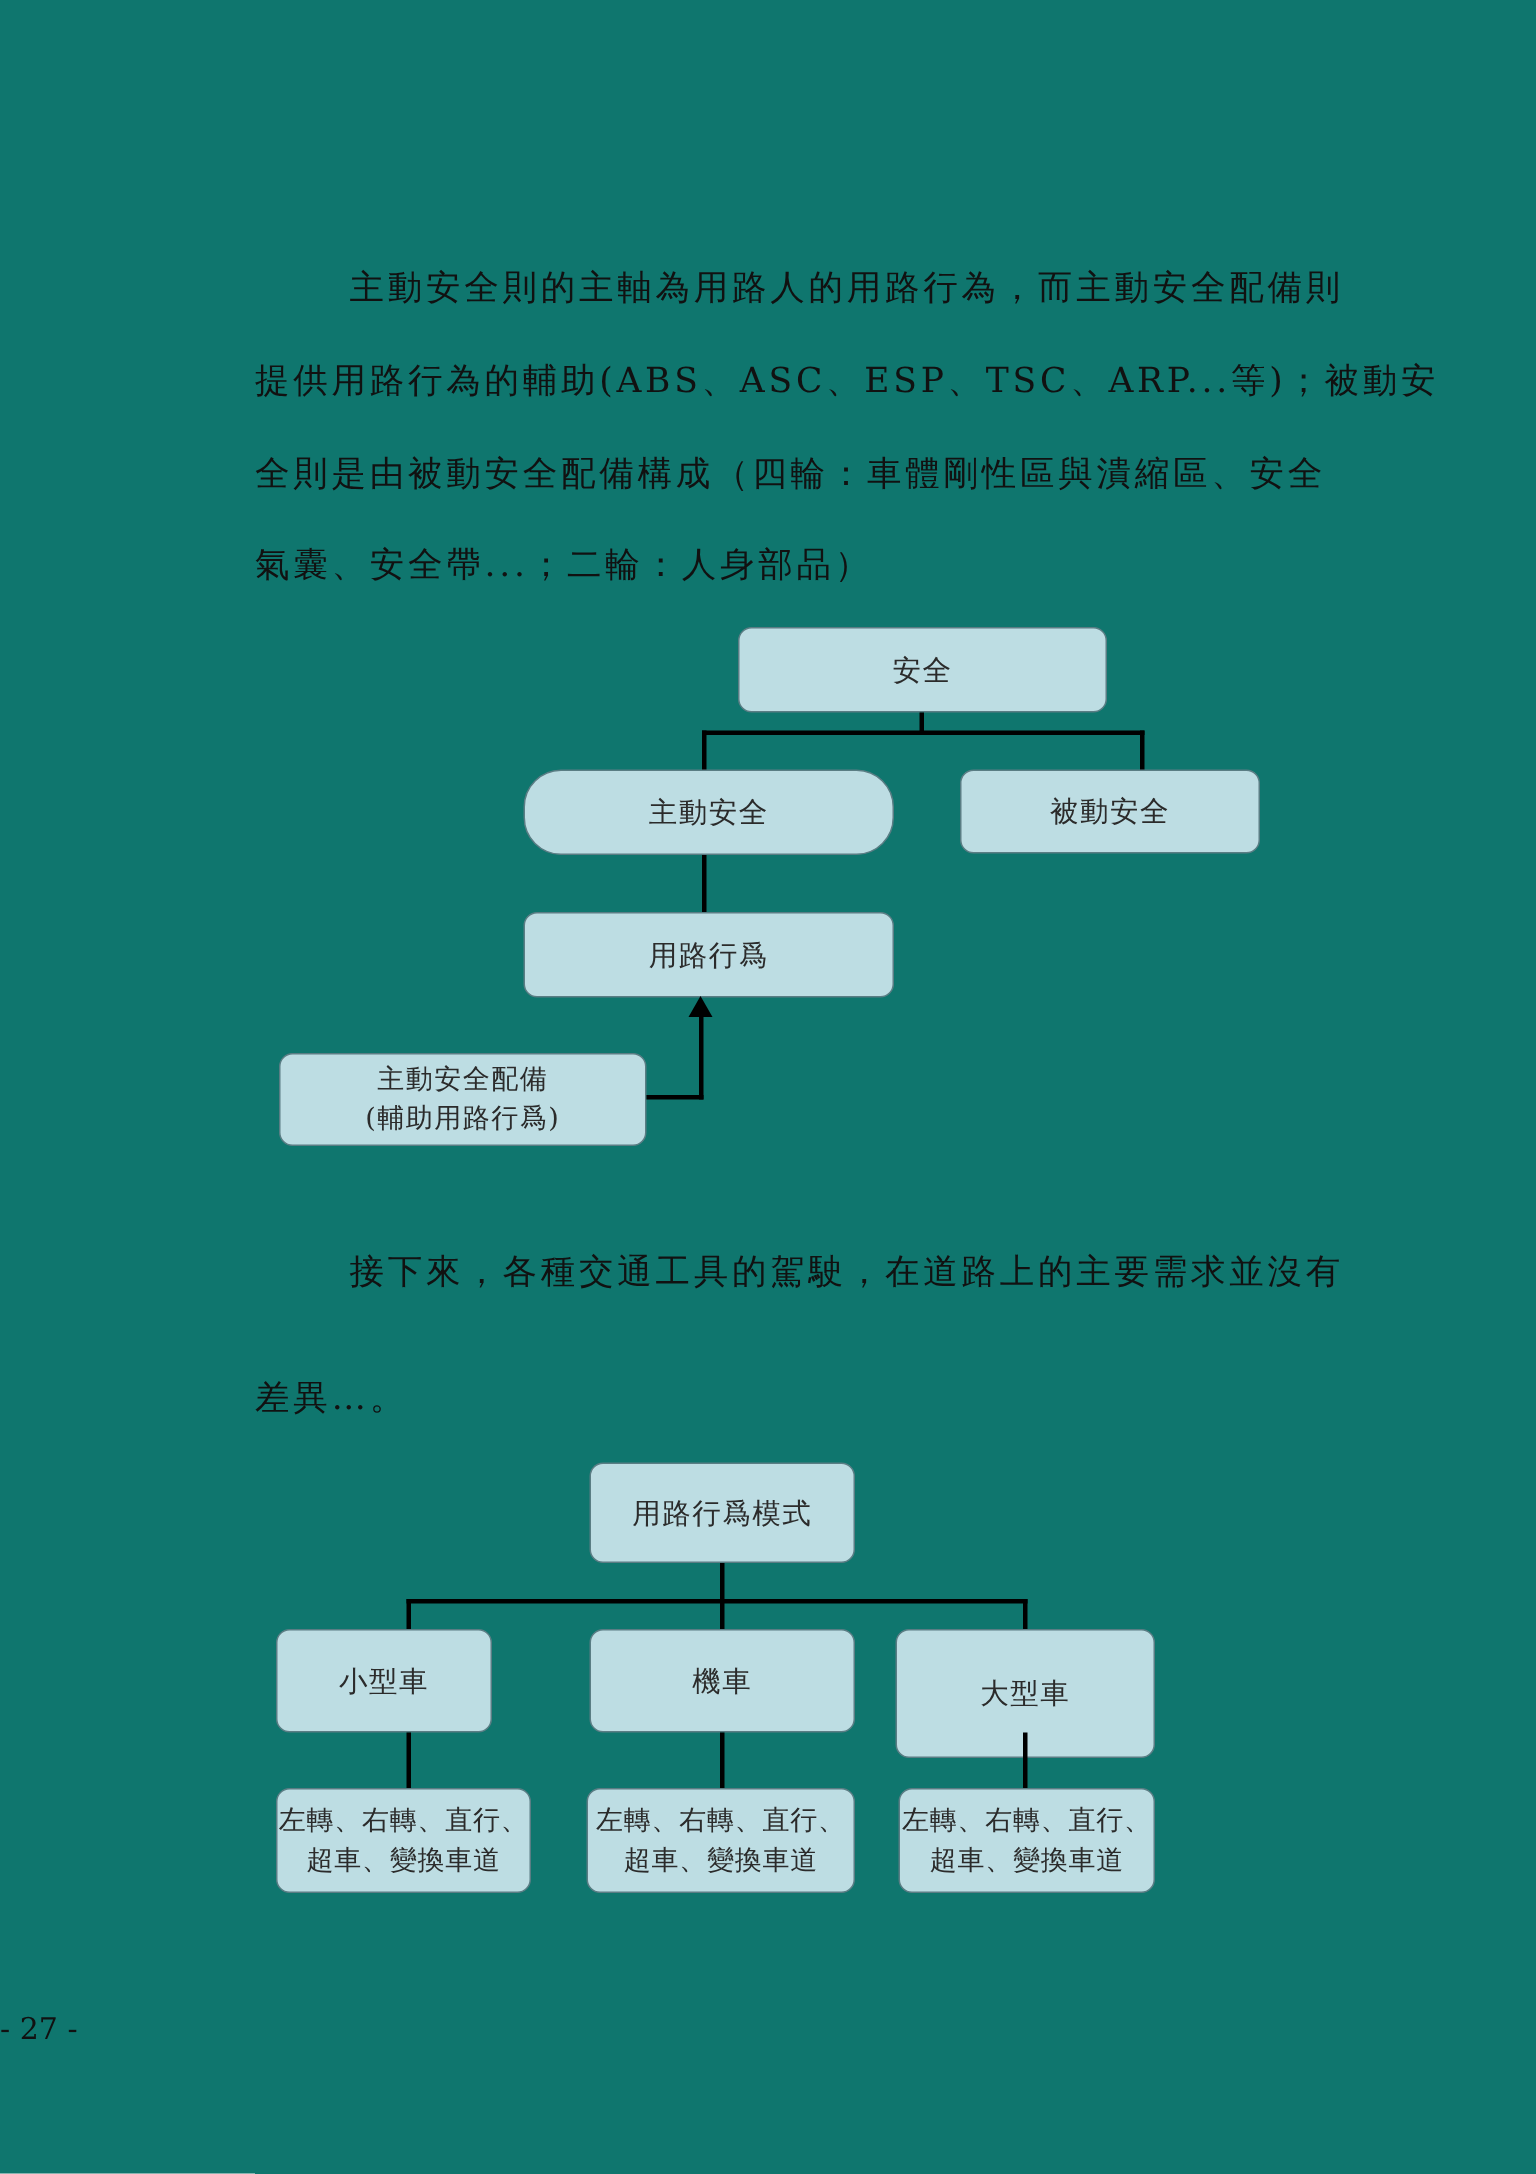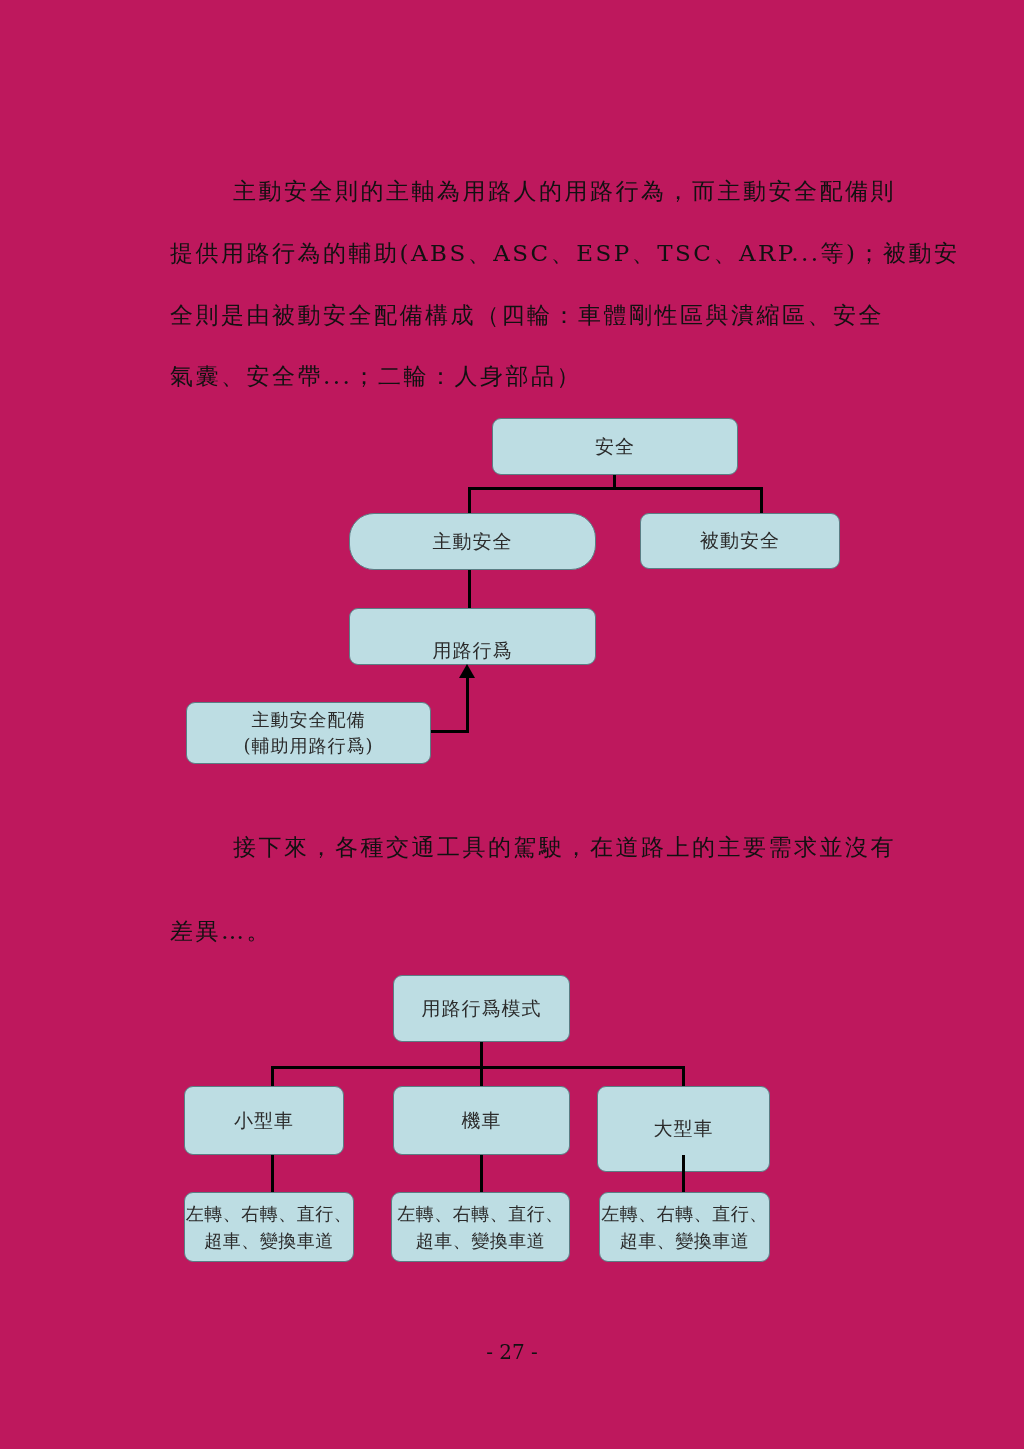--- a/index.html
+++ b/index.html
@@ -1,20 +1,20 @@
 <!DOCTYPE html>
 <html style="--box-fill: #bddde3; --box-border: #5a7d84; --line-color: #000000;"><head>
 <meta charset="utf-8">
 <style>
   html, body { margin: 0; padding: 0; background: #e8e8e8; }
   .page {
     position: relative;
     width: 1024px;
     height: 1449px;
-    background: #be185d;
+    background: #0f766e;
     margin: 0 auto;
     font-family: "DejaVu Serif", "Liberation Serif", serif;
     overflow: hidden;
   }
   .pline {
     position: absolute;
     font-size: 23px;
     letter-spacing: 2.5px;
     color: #111111;
     white-space: nowrap;
@@ -43,21 +43,21 @@
   .arrowhead {
     position: absolute;
     width: 0; height: 0;
     border-left: 8px solid transparent;
     border-right: 8px solid transparent;
     border-bottom: 14px solid var(--line-color, #000000);
   }
   .footer {
     position: absolute;
     left: 0; right: 0;
-    text-align: center;
+    text-align: left;
     font-size: 20px;
     color: #111111;
   }
 </style>
 </head>
 <body>
 
 <div class="page">
 
   <div>
@@ -81,21 +81,21 @@
     <div class="box" style="left:349px; top:513px; width:247px; height:57px;border-radius:25px;">
       <span>主動安全</span>
     </div>
 
     <div class="box" style="left:640px; top:513px; width:200px; height:56px;">
       <span>被動安全</span>
     </div>
 
     <div class="cline" style="left:468px; top:570px; width:3px; height:38px;"></div>
 
-    <div class="box" style="left:349px; top:608px; width:247px; height:57px;justify-content:flex-end;">
+    <div class="box" style="left:349px; top:608px; width:247px; height:57px;">
       <span>用路行爲</span>
     </div>
 
     <div class="box" style="left:186px; top:702px; width:245px; height:62px;">
       <span class="sub">主動安全配備</span>
       <span class="sub">(輔助用路行爲)</span>
     </div>
 
     <div class="cline" style="left:431px; top:730px; width:38px; height:3px;"></div>
     <div class="cline" style="left:466px; top:677px; width:3px; height:56px;"></div>
@@ -112,21 +112,21 @@
     <div class="box" style="left:393px; top:975px; width:177px; height:67px;">
       <span>用路行爲模式</span>
     </div>
 
     <div class="cline" style="left:480px; top:1042px; width:3px; height:26px;"></div>
     <div class="cline" style="left:271px; top:1066px; width:414px; height:3px;"></div>
     <div class="cline" style="left:271px; top:1066px; width:3px; height:21px;"></div>
     <div class="cline" style="left:480px; top:1066px; width:3px; height:21px;"></div>
     <div class="cline" style="left:682px; top:1066px; width:3px; height:21px;"></div>
 
-    <div class="box" style="left:184px; top:1086px; width:160px; height:69px;">
+    <div class="box" style="left:184px; top:1086px; width:144px; height:69px;">
       <span>小型車</span>
     </div>
     <div class="box" style="left:393px; top:1086px; width:177px; height:69px;">
       <span>機車</span>
     </div>
     <div class="box" style="left:597px; top:1086px; width:173px; height:86px;">
       <span>大型車</span>
     </div>
 
     <div class="cline" style="left:271px; top:1155px; width:3px; height:38px;"></div>

